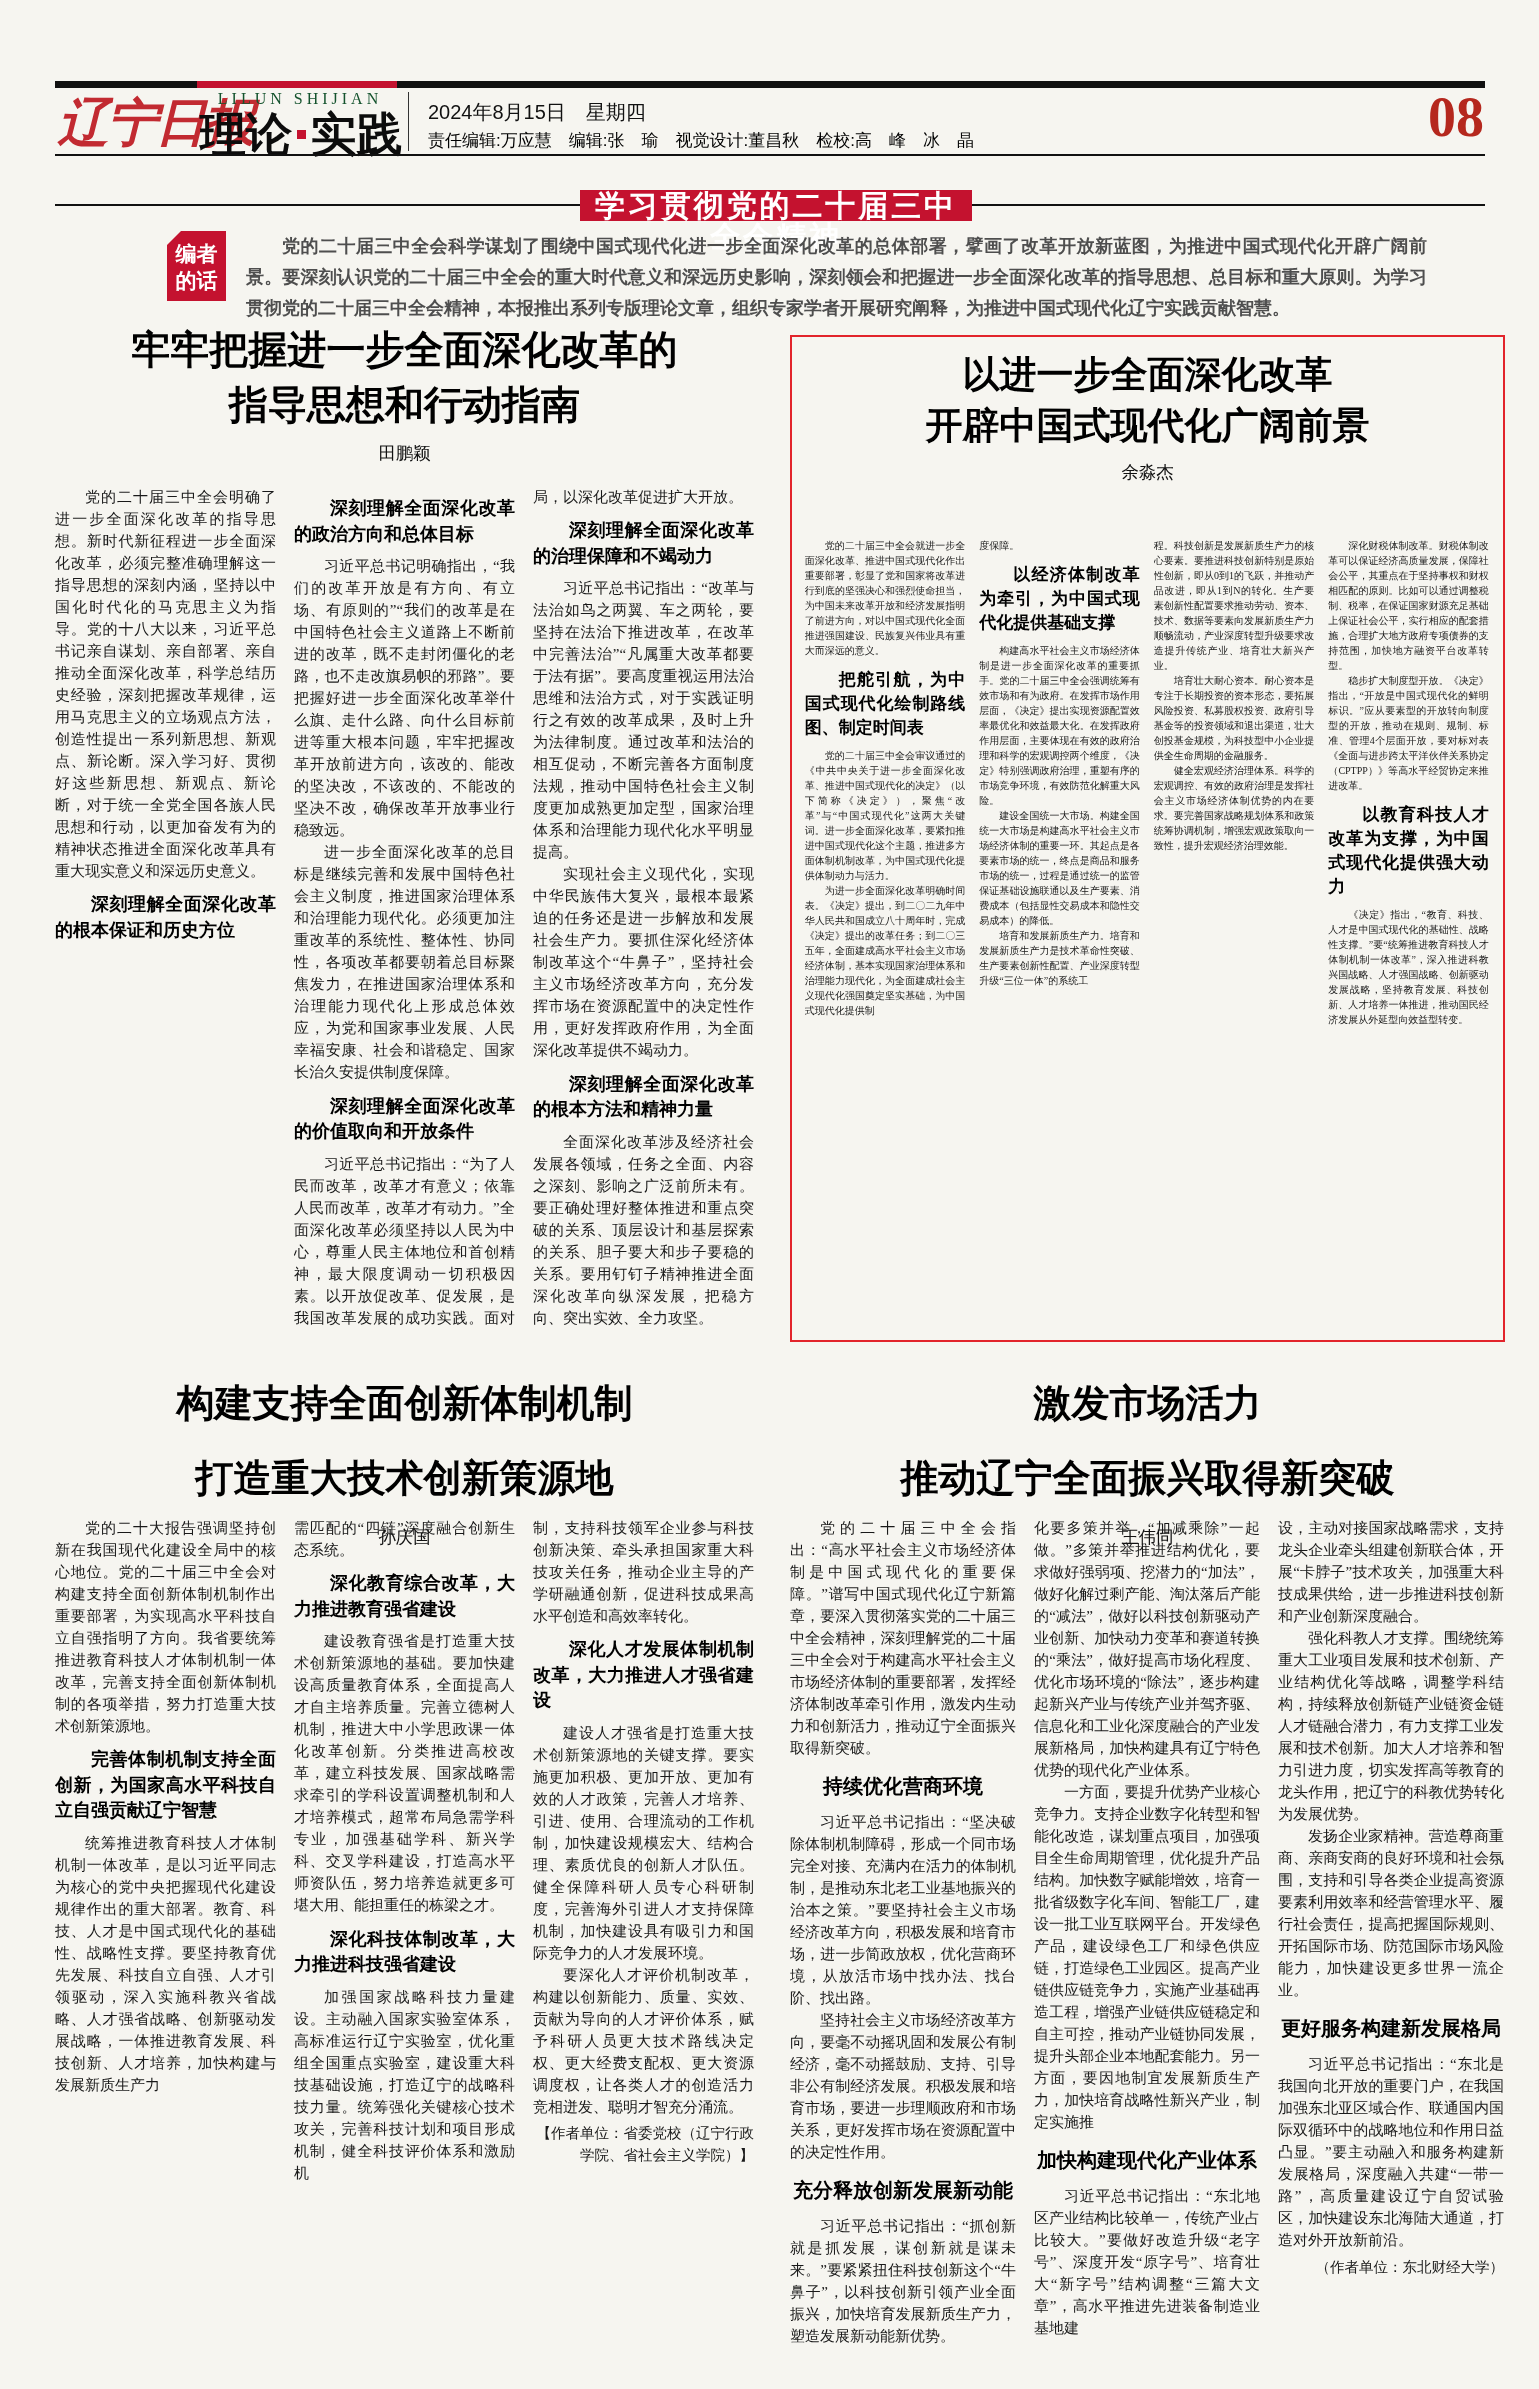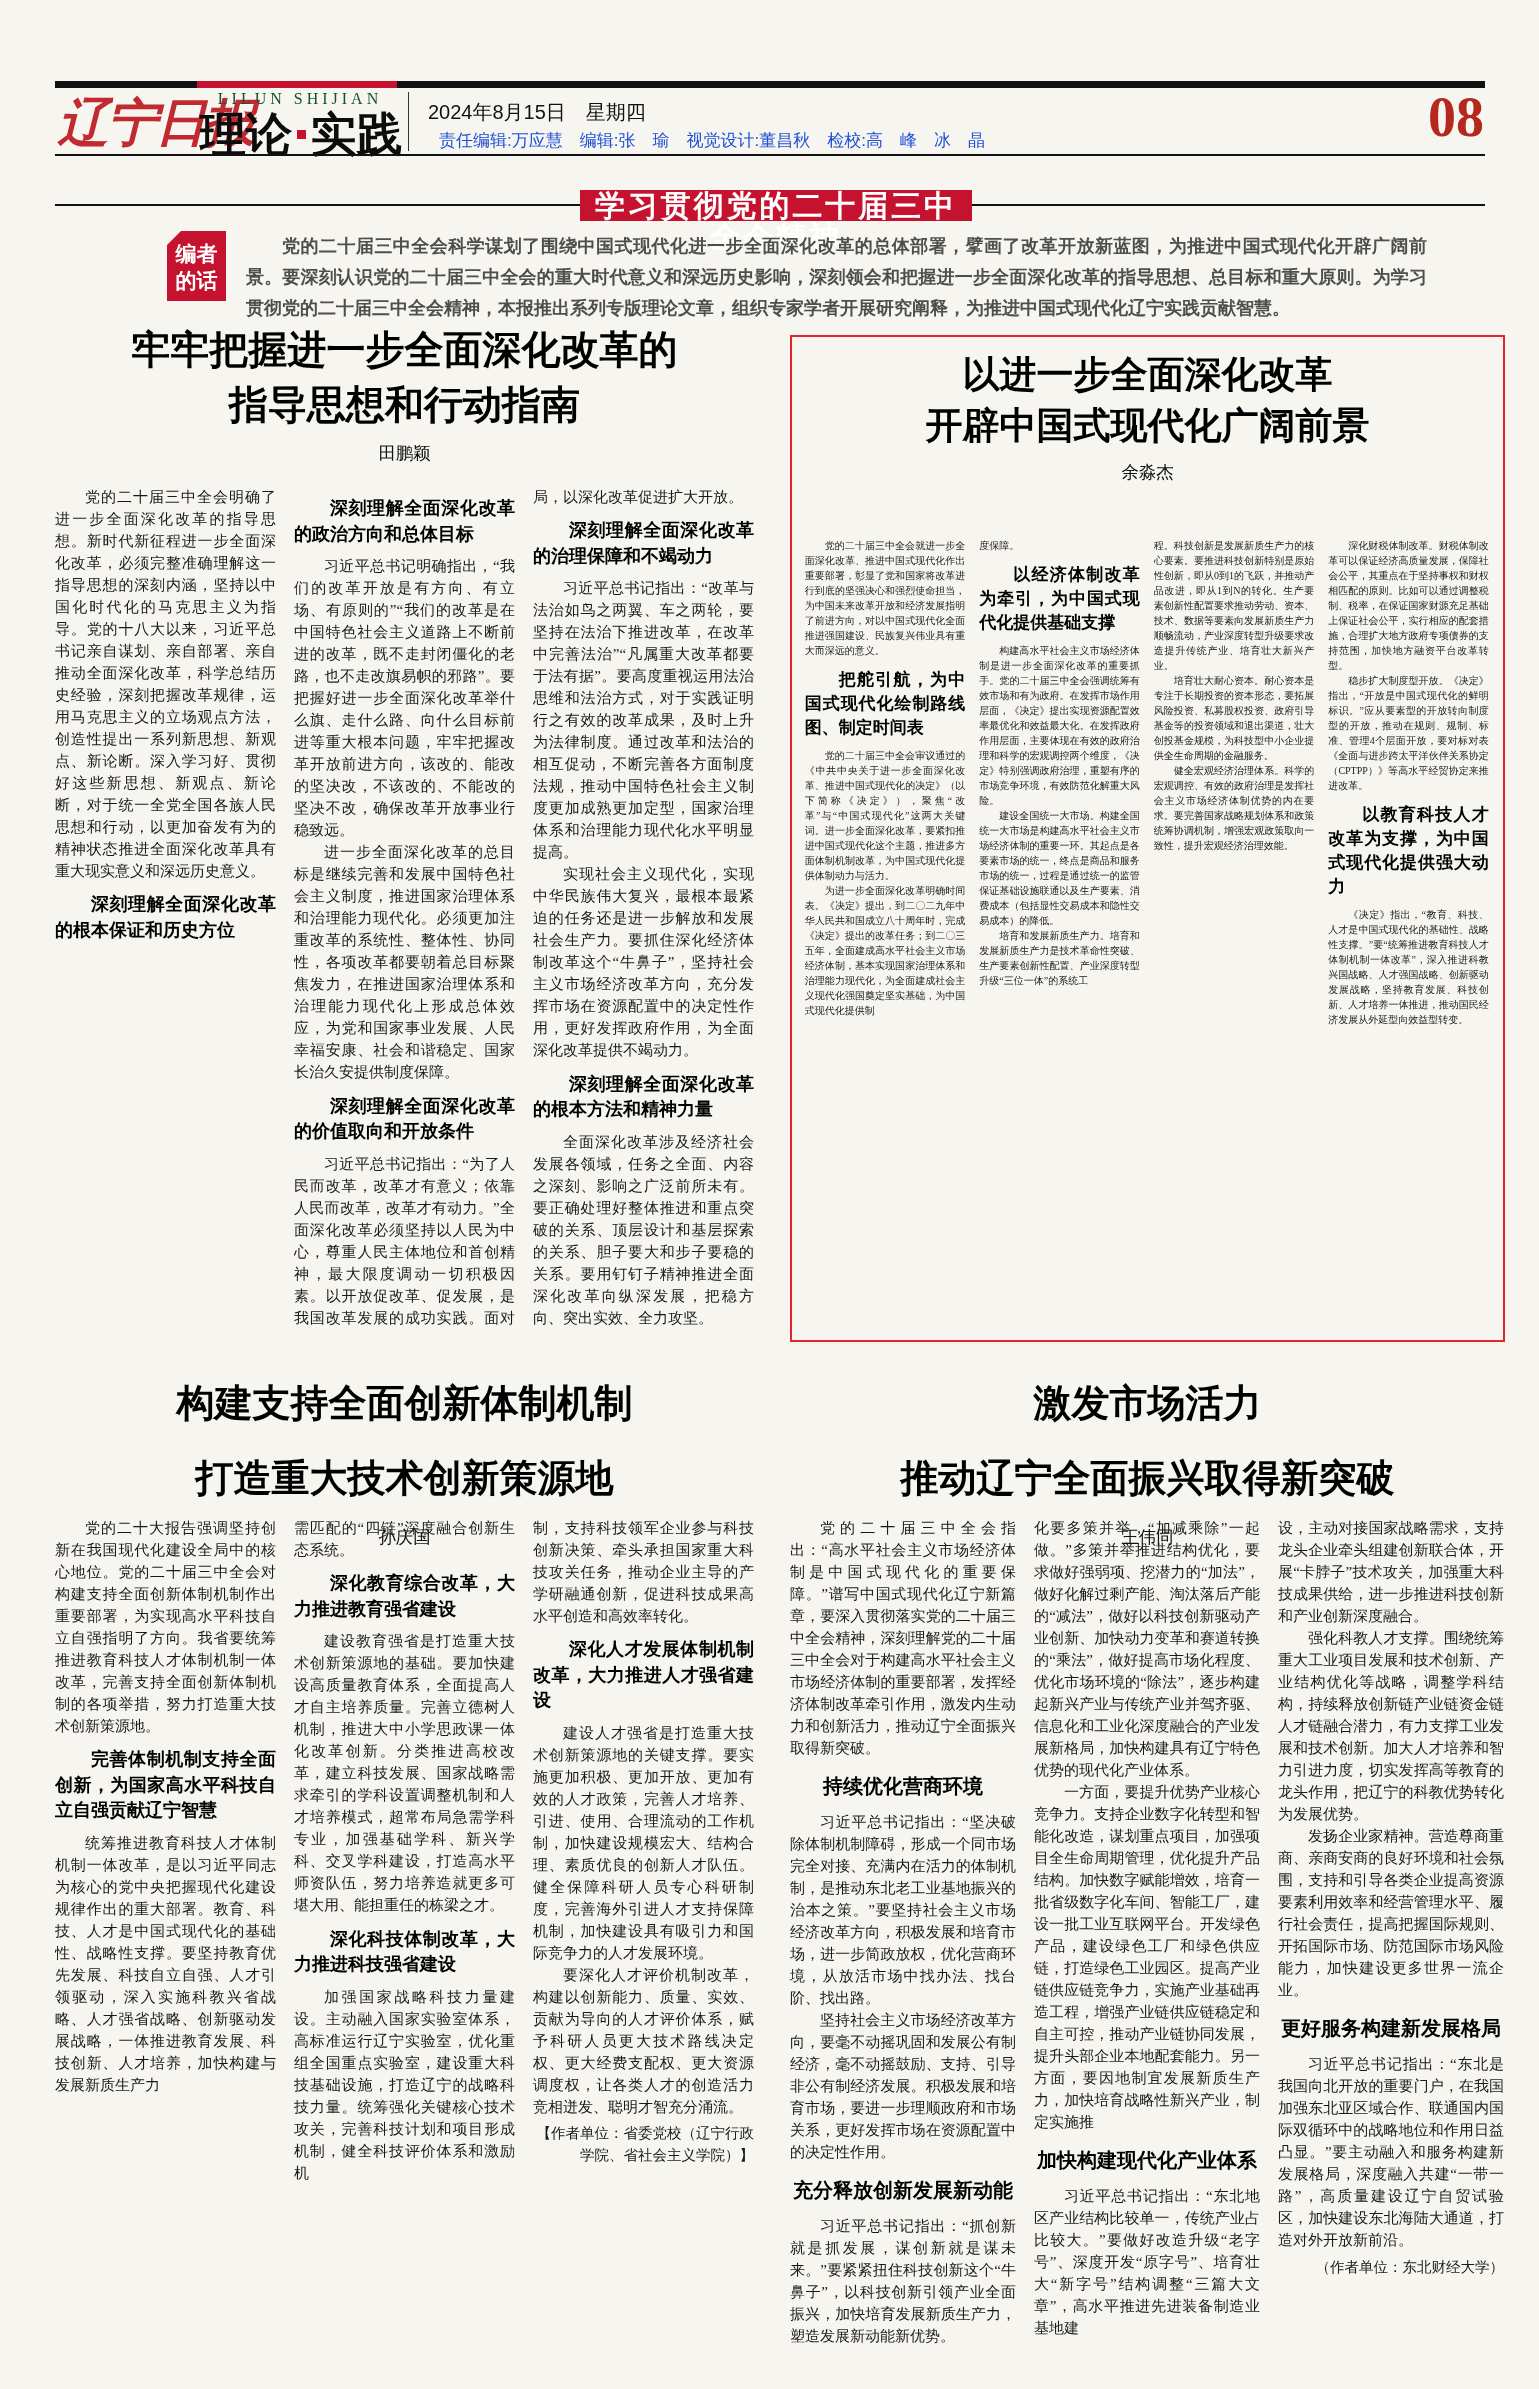--- a/index.html
+++ b/index.html
@@ -13,21 +13,21 @@
         font-size:51px;line-height:60px;color:#c22a31;letter-spacing:-2.3px;white-space:nowrap;}
   .secblock{position:absolute;left:200px;top:90px;width:200px;text-align:center;}
   .pinyin{font-family:"Liberation Serif",serif;font-size:16px;letter-spacing:4px;color:#14532d;}
   .sectitle{margin-top:2.3px;font-family:"Liberation Sans","DejaVu Sans",sans-serif;
             font-weight:bold;font-size:46px;line-height:49px;color:#0c0c0c;white-space:nowrap;}
   .secdot{display:inline-block;width:9.3px;height:9.3px;background:#c4122f;margin:0 4.6px 7px 4.6px;vertical-align:middle;}
   .vrule{position:absolute;left:408px;top:92px;width:1.2px;height:59px;background:#333;}
   .dateline{position:absolute;left:428px;top:99px;font-family:"Liberation Sans",sans-serif;
             font-size:20px;color:#111;}
   .staffline{position:absolute;left:428px;top:129px;font-family:"Liberation Sans",sans-serif;
-             font-size:17px;color:#1d4ed8;margin-left:11px;}
+             font-size:17px;color:#000000;}
   .pagenum{position:absolute;right:56px;top:85px;font-family:"Liberation Serif",serif;
            font-weight:bold;font-size:56px;color:#b5281e;}
   .mastrule{position:absolute;left:55px;top:154px;width:1430px;height:1.7px;background:#111;}
   
   .bannerline{position:absolute;top:204px;height:1.7px;background:#111;}
   .banner{position:absolute;left:580px;top:190px;width:392px;height:31px;background:#c4122f;
           color:#fff;font-family:"Liberation Sans",sans-serif;font-weight:bold;font-size:30px;
           line-height:31px;text-align:center;letter-spacing:2.9px;}
   
   .notebox{position:absolute;left:167px;top:231px;width:59px;height:70px;background:#c4122f;}

